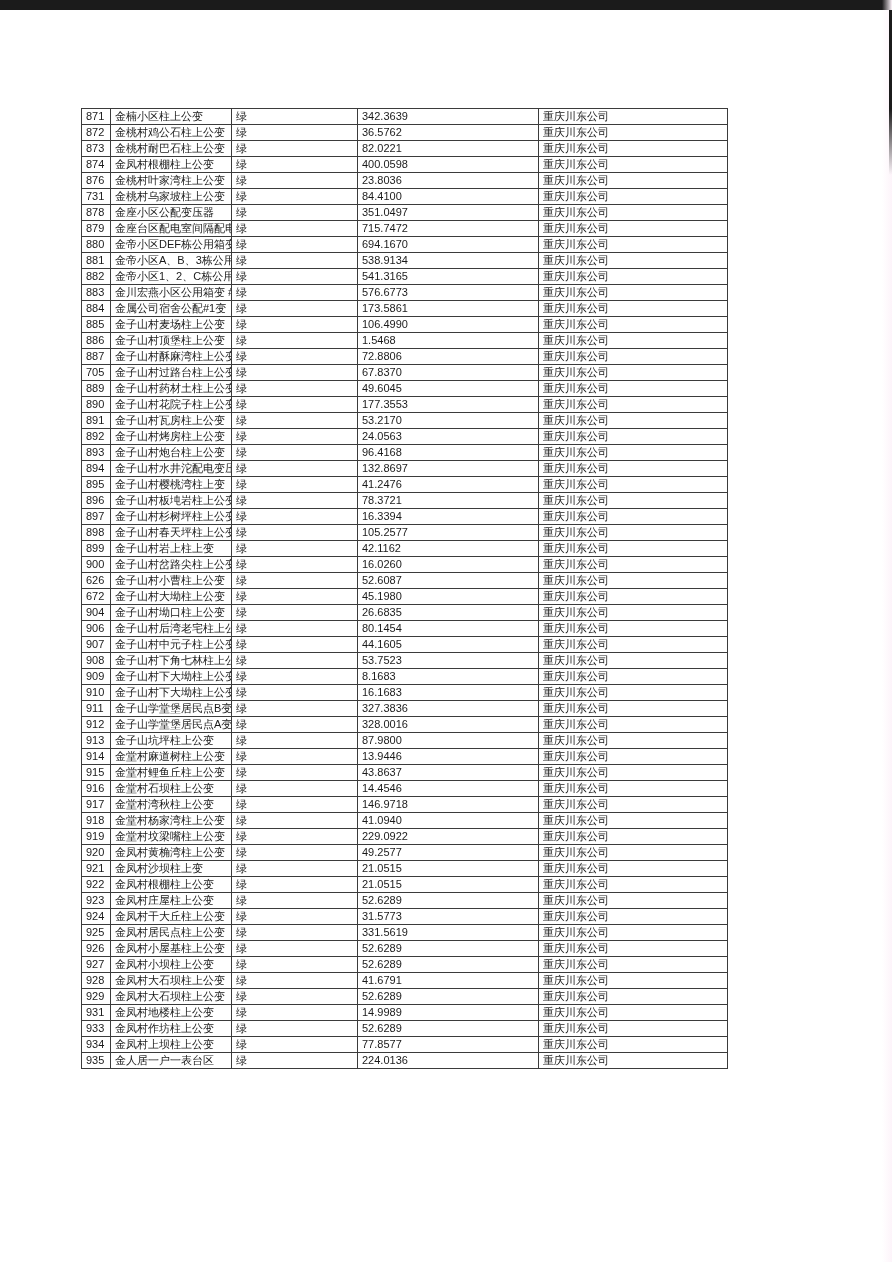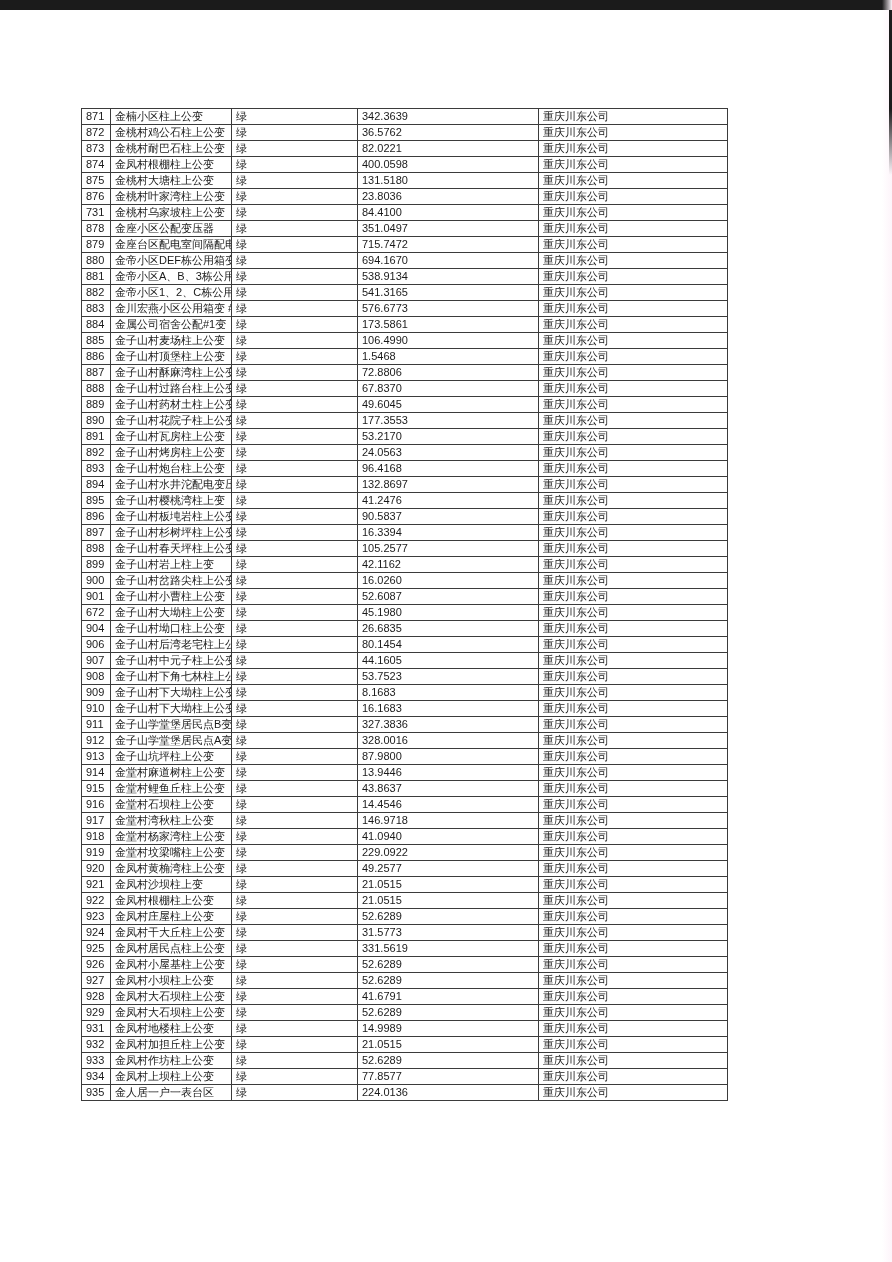--- a/index.html
+++ b/index.html
@@ -92,27 +92,20 @@
     <td class="cell-company">重庆川东公司</td>
   </tr>
       <tr>
     <td class="cell-id">874</td>
     <td class="cell-name">金凤村根棚柱上公变</td>
     <td class="cell-status">绿</td>
     <td class="cell-value">400.0598</td>
     <td class="cell-company">重庆川东公司</td>
   </tr>
       <tr>
-    <td class="cell-id">875</td>
-    <td class="cell-name">金桃村大塘柱上公变</td>
-    <td class="cell-status">绿</td>
-    <td class="cell-value">131.5180</td>
-    <td class="cell-company">重庆川东公司</td>
-  </tr>
-      <tr>
     <td class="cell-id">876</td>
     <td class="cell-name">金桃村叶家湾柱上公变</td>
     <td class="cell-status">绿</td>
     <td class="cell-value">23.8036</td>
     <td class="cell-company">重庆川东公司</td>
   </tr>
       <tr>
     <td class="cell-id">731</td>
     <td class="cell-name">金桃村乌家坡柱上公变</td>
     <td class="cell-status">绿</td>
@@ -183,21 +176,21 @@
     <td class="cell-company">重庆川东公司</td>
   </tr>
       <tr>
     <td class="cell-id">887</td>
     <td class="cell-name">金子山村酥麻湾柱上公变</td>
     <td class="cell-status">绿</td>
     <td class="cell-value">72.8806</td>
     <td class="cell-company">重庆川东公司</td>
   </tr>
       <tr>
-    <td class="cell-id">888</td>
+    <td class="cell-id">705</td>
     <td class="cell-name">金子山村过路台柱上公变</td>
     <td class="cell-status">绿</td>
     <td class="cell-value">67.8370</td>
     <td class="cell-company">重庆川东公司</td>
   </tr>
       <tr>
     <td class="cell-id">889</td>
     <td class="cell-name">金子山村药材土柱上公变</td>
     <td class="cell-status">绿</td>
     <td class="cell-value">49.6045</td>
@@ -242,21 +235,21 @@
     <td class="cell-id">895</td>
     <td class="cell-name">金子山村樱桃湾柱上变</td>
     <td class="cell-status">绿</td>
     <td class="cell-value">41.2476</td>
     <td class="cell-company">重庆川东公司</td>
   </tr>
       <tr>
     <td class="cell-id">896</td>
     <td class="cell-name">金子山村板坉岩柱上公变</td>
     <td class="cell-status">绿</td>
-    <td class="cell-value">90.5837</td>
+    <td class="cell-value">78.3721</td>
     <td class="cell-company">重庆川东公司</td>
   </tr>
       <tr>
     <td class="cell-id">897</td>
     <td class="cell-name">金子山村杉树坪柱上公变</td>
     <td class="cell-status">绿</td>
     <td class="cell-value">16.3394</td>
     <td class="cell-company">重庆川东公司</td>
   </tr>
       <tr>
@@ -274,21 +267,21 @@
     <td class="cell-company">重庆川东公司</td>
   </tr>
       <tr>
     <td class="cell-id">900</td>
     <td class="cell-name">金子山村岔路尖柱上公变</td>
     <td class="cell-status">绿</td>
     <td class="cell-value">16.0260</td>
     <td class="cell-company">重庆川东公司</td>
   </tr>
       <tr>
-    <td class="cell-id">901</td>
+    <td class="cell-id">626</td>
     <td class="cell-name">金子山村小曹柱上公变</td>
     <td class="cell-status">绿</td>
     <td class="cell-value">52.6087</td>
     <td class="cell-company">重庆川东公司</td>
   </tr>
       <tr>
     <td class="cell-id">672</td>
     <td class="cell-name">金子山村大坳柱上公变</td>
     <td class="cell-status">绿</td>
     <td class="cell-value">45.1980</td>
@@ -467,27 +460,20 @@
     <td class="cell-name">金凤村大石坝柱上公变</td>
     <td class="cell-status">绿</td>
     <td class="cell-value">52.6289</td>
     <td class="cell-company">重庆川东公司</td>
   </tr>
       <tr>
     <td class="cell-id">931</td>
     <td class="cell-name">金凤村地楼柱上公变</td>
     <td class="cell-status">绿</td>
     <td class="cell-value">14.9989</td>
-    <td class="cell-company">重庆川东公司</td>
-  </tr>
-      <tr>
-    <td class="cell-id">932</td>
-    <td class="cell-name">金凤村加担丘柱上公变</td>
-    <td class="cell-status">绿</td>
-    <td class="cell-value">21.0515</td>
     <td class="cell-company">重庆川东公司</td>
   </tr>
       <tr>
     <td class="cell-id">933</td>
     <td class="cell-name">金凤村作坊柱上公变</td>
     <td class="cell-status">绿</td>
     <td class="cell-value">52.6289</td>
     <td class="cell-company">重庆川东公司</td>
   </tr>
       <tr>

